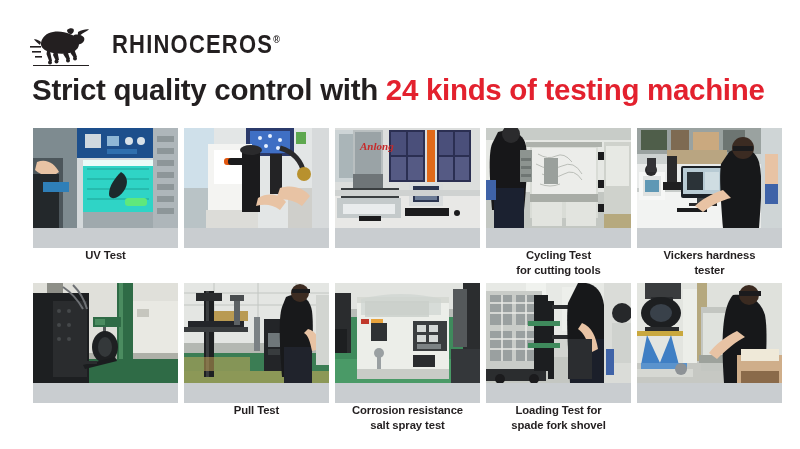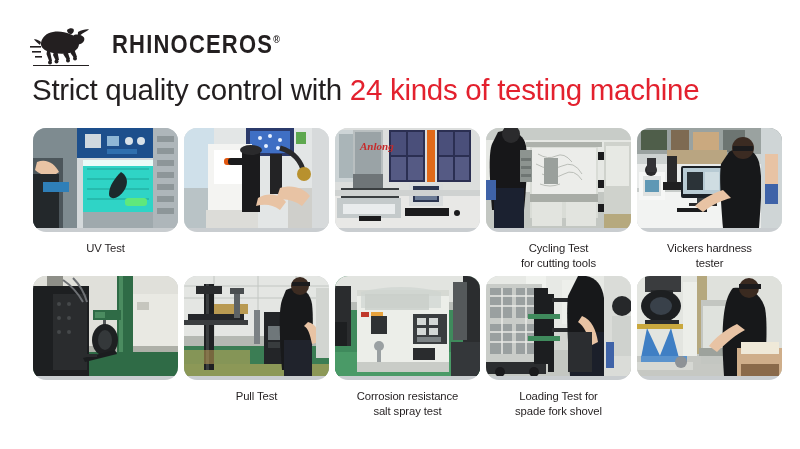--- a/index.html
+++ b/index.html
@@ -48,21 +48,21 @@
     letter-spacing: 0;
   }
 
   
   .headline {
     position: absolute;
     left: 32px;
     top: 74px;
     width: 740px;
     font-size: 29.5px;
-    font-weight: 400;
+    font-weight: 700;
     line-height: 1.1;
     color: #231f20;
     letter-spacing: -0.3px;
     white-space: nowrap;
   }
   .headline .accent { color: #e3212e; }
 
   
   .grid {
     position: absolute;
@@ -75,32 +75,30 @@
     gap: 6px;
     margin-bottom: 3px;
   }
   .cell {
     width: 145px;
     display: flex;
     flex-direction: column;
   }
   .photo {
     width: 145px;
-    height: 104px;
+    height: 120px;
     position: relative;
     overflow: hidden;
     background: #c9cdd0;
-    border-radius: 13px;
   }
   .photo svg { display: block; width: 145px; height: 100px; }
   .caption {
-    margin-top: 9px;
     text-align: center;
     font-size: 11.3px;
-    font-weight: 400;
+    font-weight: 700;
     line-height: 1.32;
     color: #231f20;
     letter-spacing: -0.1px;
     height: 32px;
   }
 </style>
 </head>
 <body>
 
 <div class="logo-bar">

